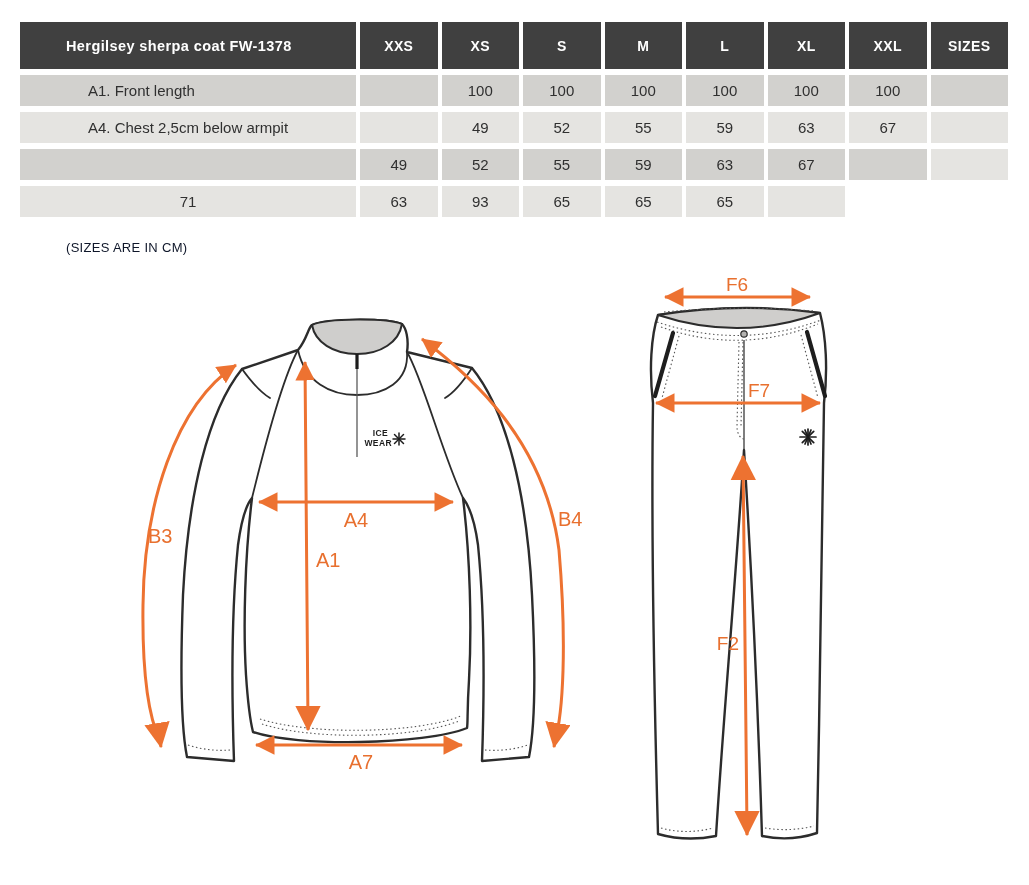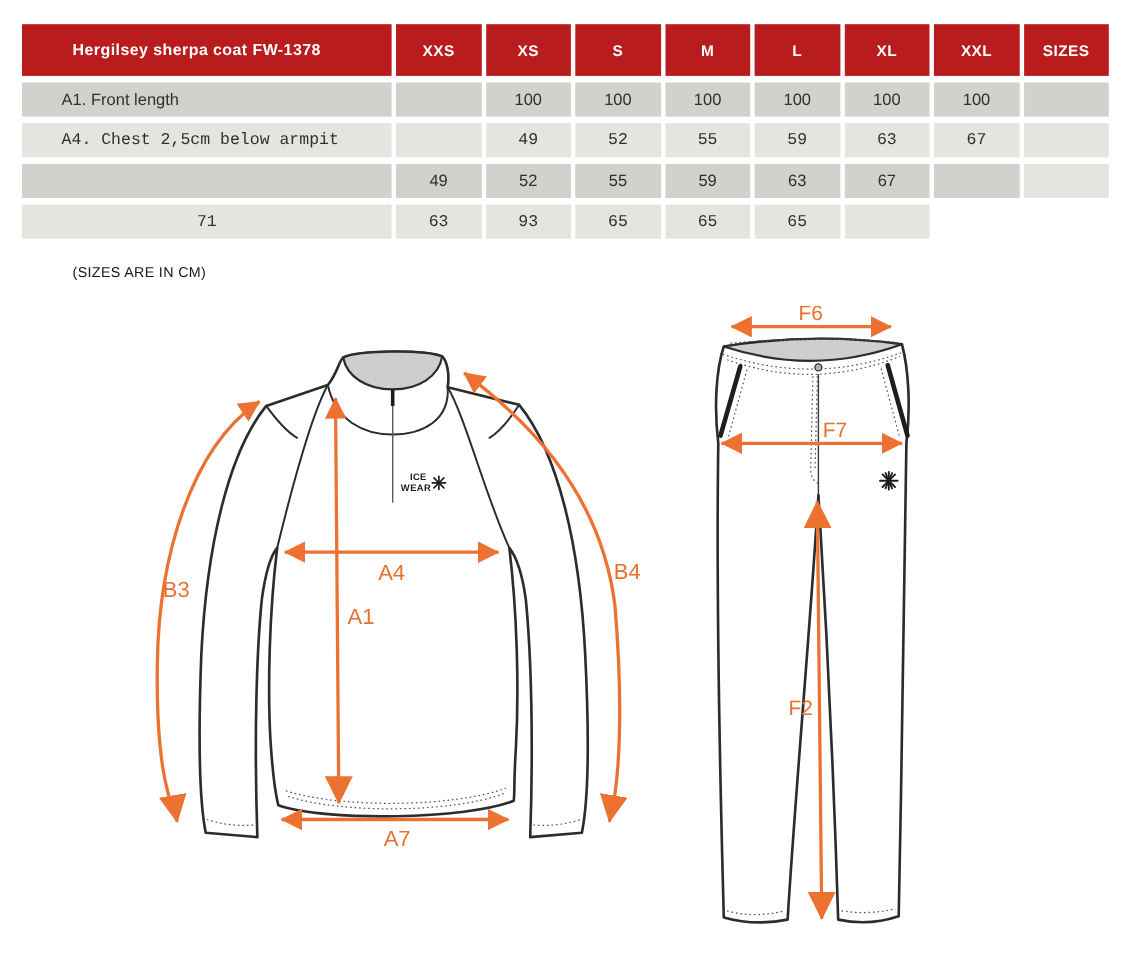--- a/index.html
+++ b/index.html
@@ -8,26 +8,26 @@
     font-family:"Liberation Sans",sans-serif;color:#303030;
   }
   
   .size-table{
     position:absolute;left:20px;top:22px;width:988px;
     display:grid;grid-template-columns:336px repeat(8,1fr);
     grid-template-rows:47px 31px 31px 31px 31px;
     column-gap:4px;row-gap:6px;background:#fff;
   }
   .cell{display:flex;align-items:center;justify-content:center;}
-  .hc{background:#b91c1c;color:#fff;font-weight:bold;font-size:14px;letter-spacing:.4px;}
+  .hc{background:#404040;color:#fff;font-weight:bold;font-size:14px;letter-spacing:.4px;}
   .hc-title{justify-content:flex-start;padding-left:46px;font-size:14.5px;}
-  .lc{justify-content:flex-start;padding-left:36px;font-size:15px;}
+  .lc{justify-content:flex-start;padding-left:68px;font-size:15px;}
   .vc{font-size:15px;}
   .row-dark{background:#D2D1CE;}
-  .row-light{background:#E5E4E1;font-family:Liberation Mono, monospace;}
+  .row-light{background:#E5E4E1;}
   
   .note{
     position:absolute;left:66px;top:240px;color:#0f172a;
     font-size:13px;letter-spacing:.3px;white-space:nowrap;
   }
   
   .jacket-svg{position:absolute;left:130px;top:295px;}
   .pants-svg{position:absolute;left:640px;top:278px;}
   .ink{stroke:#2c2c2c;fill:none;stroke-width:1.8;stroke-linecap:round;stroke-linejoin:round;}
   .sil{stroke:#2c2c2c;fill:#fff;stroke-width:2.4;stroke-linejoin:round;}

